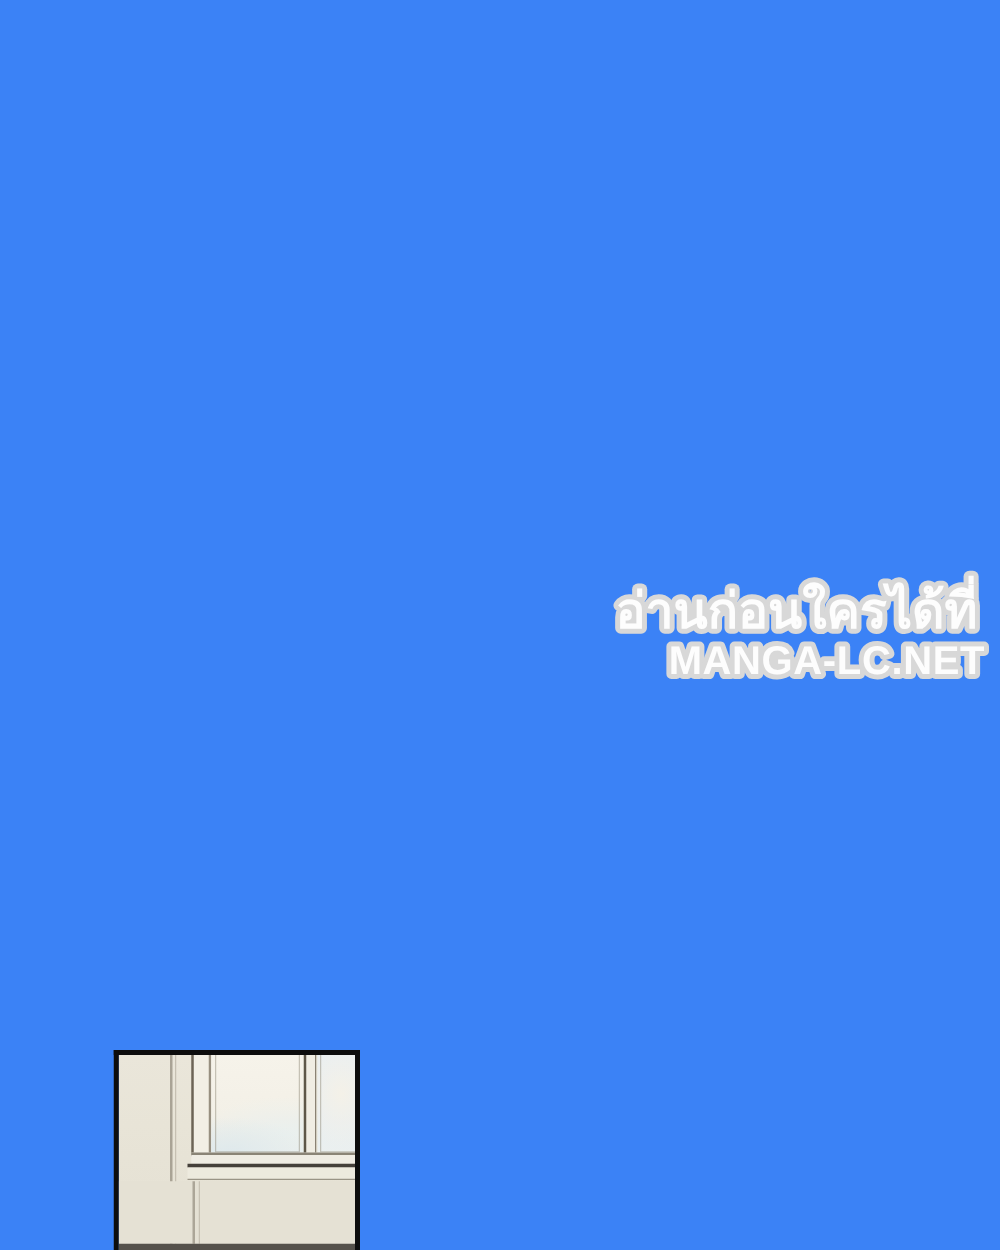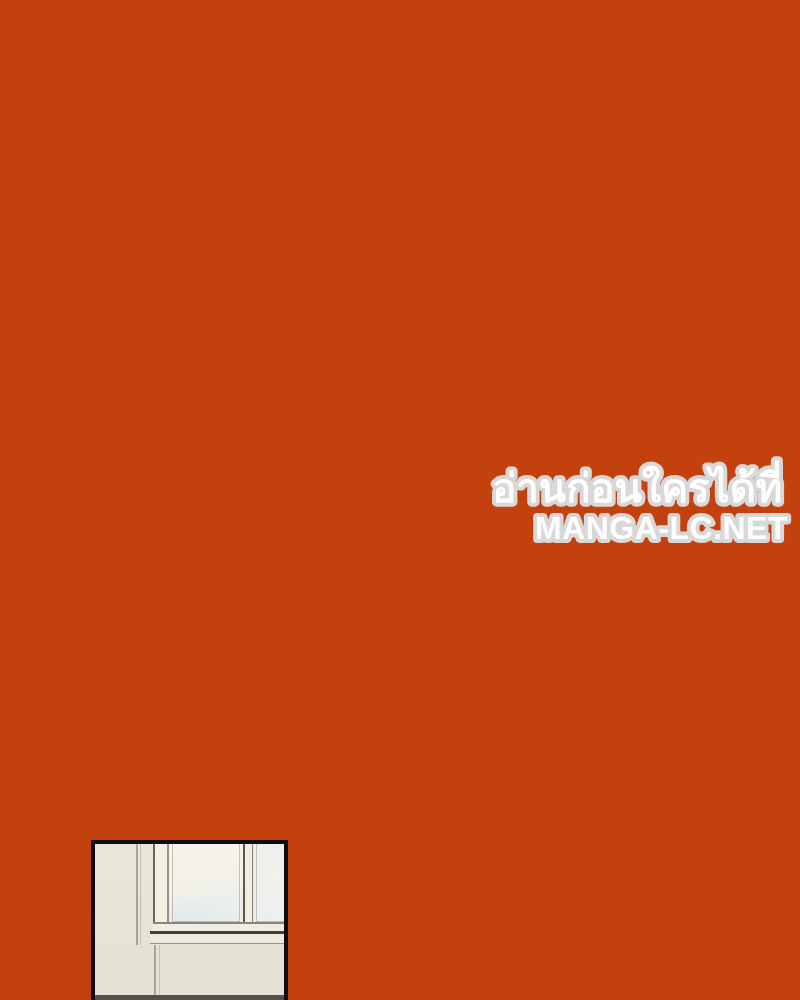--- a/index.html
+++ b/index.html
@@ -5,21 +5,21 @@
   html, body {
     margin: 0;
     padding: 0;
     background: #ffffff;
     font-family: "Liberation Sans", "DejaVu Sans", sans-serif;
   }
   .page {
     position: relative;
     width: 800px;
     height: 1000px;
-    background: #c2410c;
+    background: #3b82f6;
     overflow: hidden;
   }
 
   
   .watermark {
     position: absolute;
     left: 396px;
     top: 446px;
     width: 400px;
     height: 104px;

